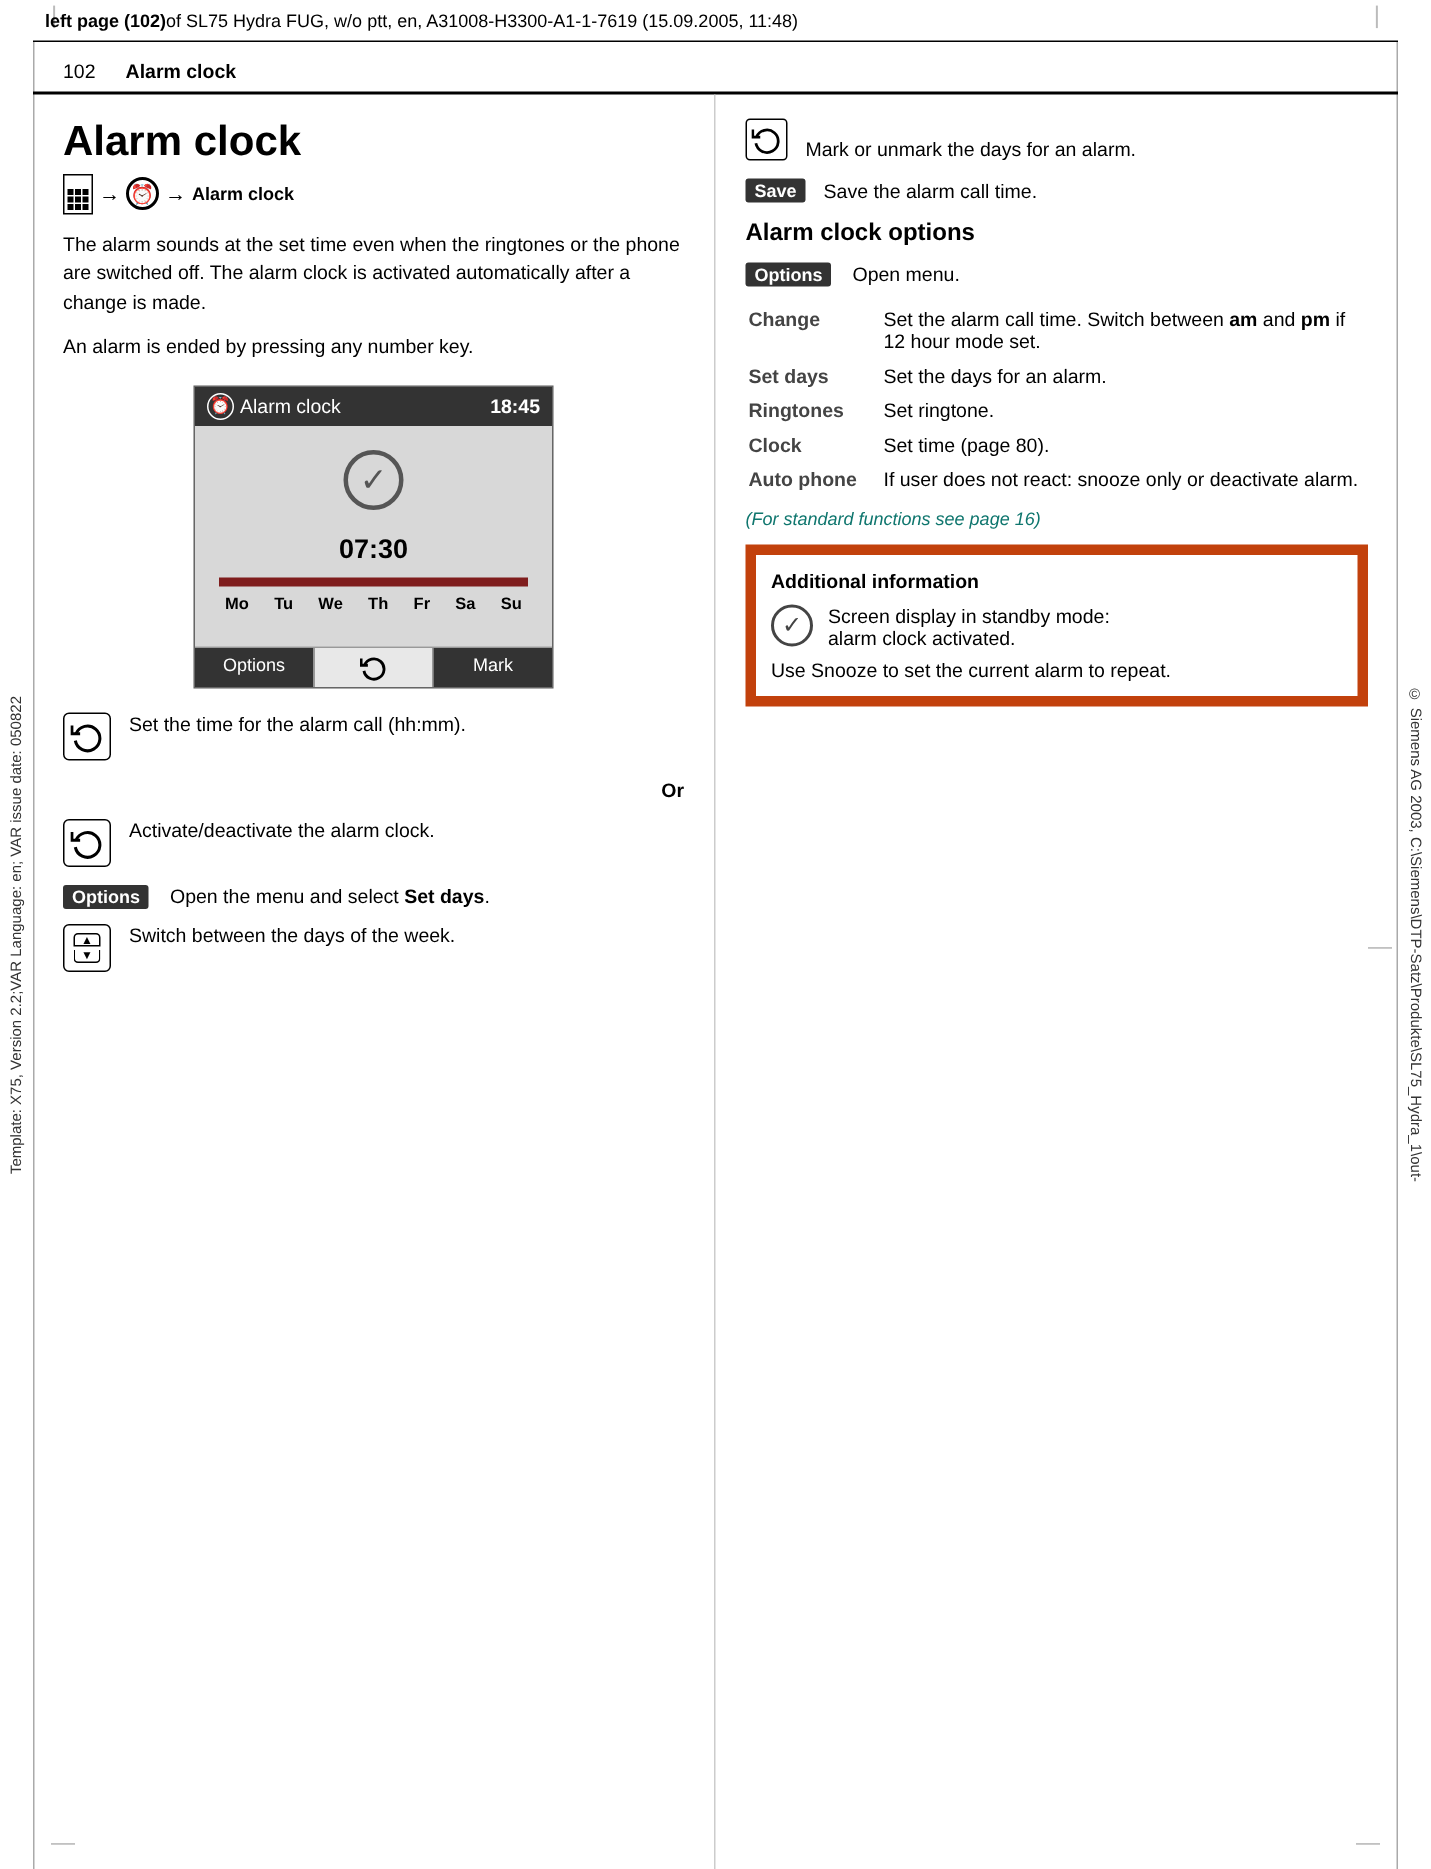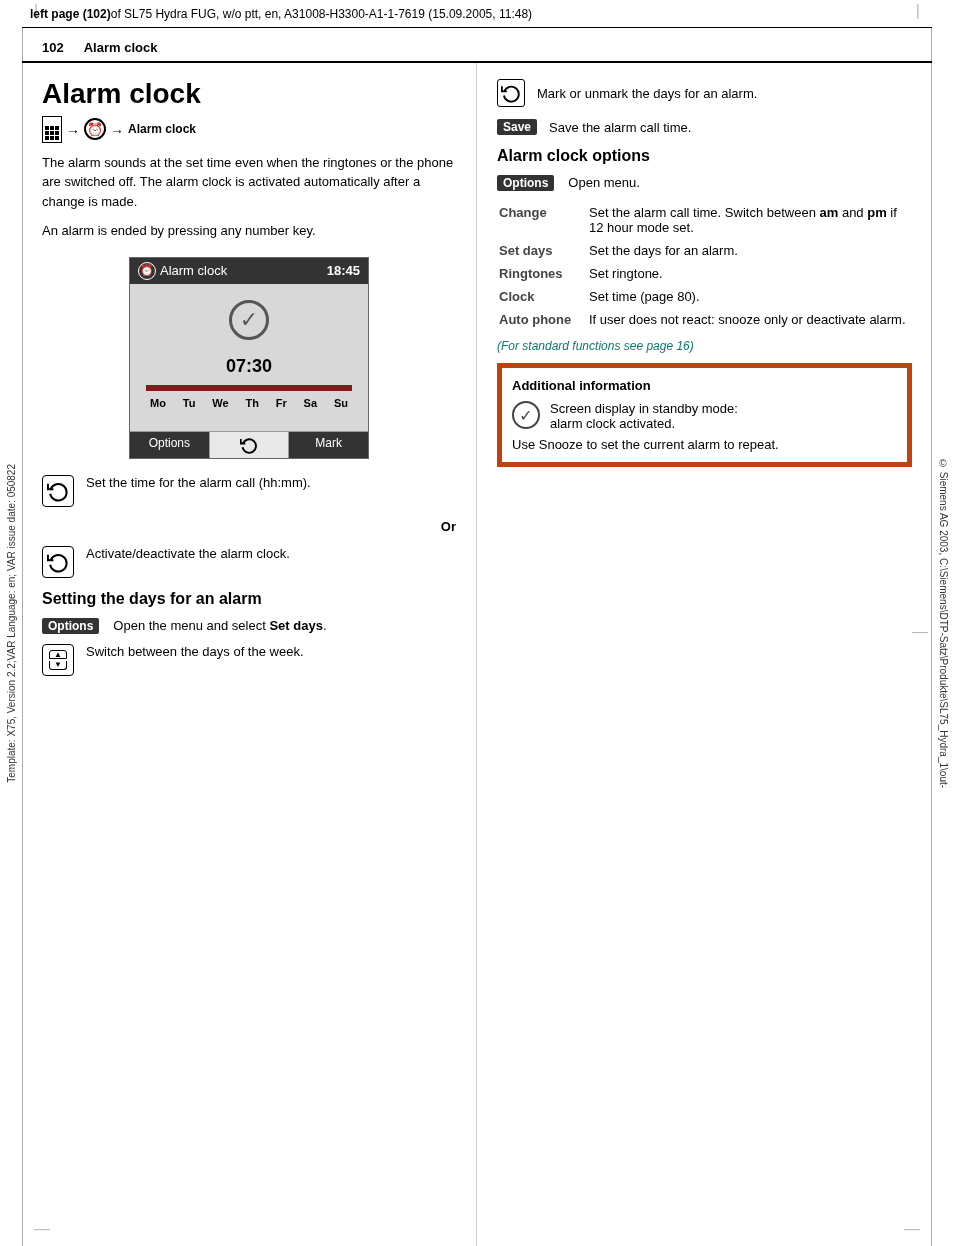--- a/index.html
+++ b/index.html
@@ -84,21 +84,21 @@
 
     
     .page-header {
       padding: 12px 20px 6px 20px;
       border-bottom: 2px solid #000;
       display: flex;
       align-items: baseline;
       gap: 20px;
     }
     .page-number {
-      font-weight: bold;
+      font-weight: normal;
       font-size: 13px;
     }
     .page-title-header {
       font-weight: bold;
       font-size: 13px;
     }
 
     
     .two-col {
       display: flex;
@@ -273,21 +273,21 @@
     }
     .options-table tr td:first-child {
       font-weight: bold;
       width: 90px;
       color: #444;
     }
 
     
     .right-item {
       display: flex;
-      align-items: center;
+      align-items: flex-end;
       gap: 12px;
       margin-bottom: 12px;
     }
     .rotate-icon {
       width: 28px;
       height: 28px;
       border: 1.5px solid #000;
       border-radius: 3px;
       display: flex;
       align-items: center;
@@ -309,21 +309,21 @@
     
     .note-line {
       font-size: 12px;
       color: #0f766e;
       margin: 6px 0 10px 0;
       font-style: italic;
     }
 
     
     .additional-box {
-      border: 5px solid #c2410c;
+      border: 7px solid #c2410c;
       padding: 10px;
       margin-top: 8px;
       font-size: 13px;
     }
     .additional-box-title {
       font-weight: bold;
       margin-bottom: 8px;
     }
     .additional-inner {
       display: flex;
@@ -505,21 +505,20 @@
       <div class="icon-text-row">
         <div class="icon-box">
           <svg width="22" height="22" viewBox="0 0 24 24" fill="none" stroke="#000" stroke-width="2.2">
             <polyline points="1,4 1,10 7,10"></polyline>
             <path d="M3.51 15a9 9 0 1 0 .49-4.95"></path>
           </svg>
         </div>
         <span>Activate/deactivate the alarm clock.</span>
       </div>
 
-      <div class="section-heading">Setting the days for an alarm</div>
 
       <div style="display:flex; align-items:flex-start; gap:8px; margin-bottom:10px;">
         <span class="options-badge">Options</span>
         <span>
           <span>Open the menu and select</span>
           <span style="font-weight:bold;">Set days</span><span>.</span>
         </span>
       </div>
 
       <div class="icon-text-row">

